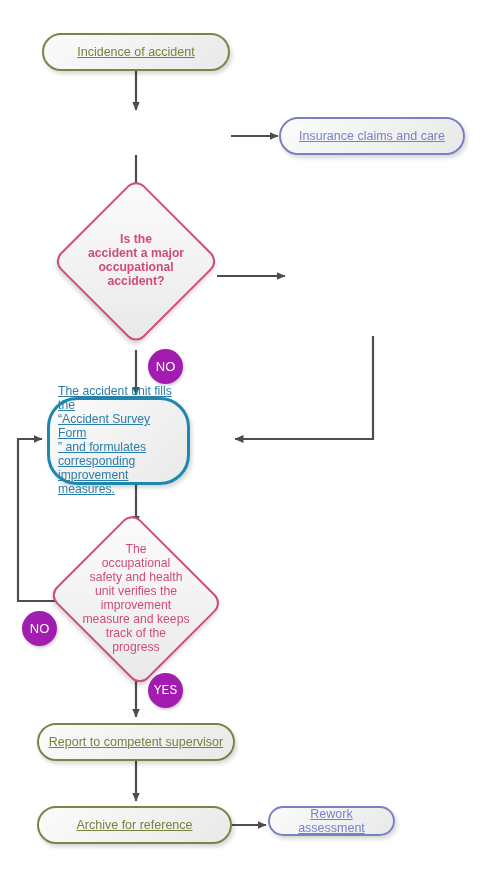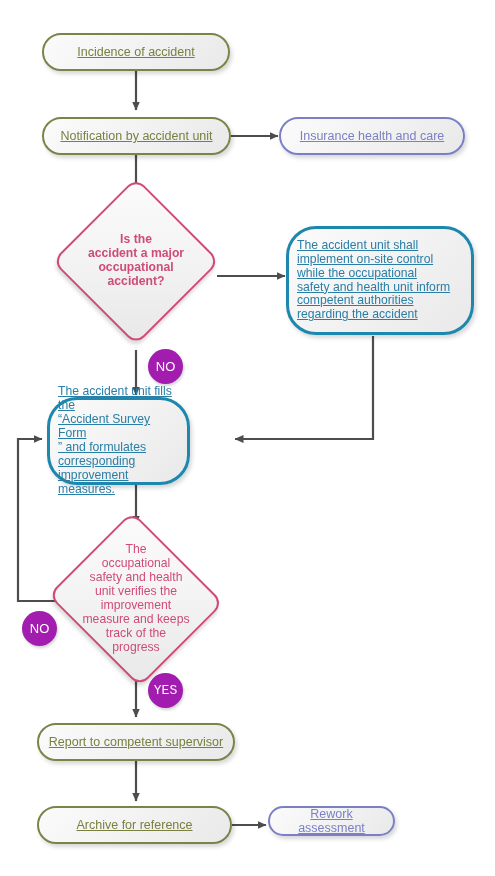--- a/index.html
+++ b/index.html
@@ -161,44 +161,33 @@
 
     <path d="M136,761 L136,801" stroke="#4d4d4d" stroke-width="2.2" fill="none" marker-end="url(#arrowhead)"></path>
 
     <path d="M232,825 L266,825" stroke="#4d4d4d" stroke-width="2.2" fill="none" marker-end="url(#arrowhead)"></path>
   </svg>
 
   <div class="node term term-olive" style="left:42px; top:33px; width:188px; height:38px;">
     <span class="node-label">Incidence of accident</span>
   </div>
 
-  <div class="node term term-olive" style="left:42px; top:117px; width:189px; height:38px;">
-    <span class="node-label">Notification by accident unit</span>
-  </div>
 
   <div class="node term term-violet" style="left:279px; top:117px; width:186px; height:38px;">
-    <span class="node-label">Insurance health and care</span>
+    <span class="node-label">Insurance claims and care</span>
   </div>
 
   <div class="decision" style="left:55px; top:180px; width:162px; height:162px;">
     <span class="dia-shape"></span>
     <span class="node-label">Is the
 accident a major
 occupational
 accident?</span>
   </div>
 
-  <div class="node term term-cyan" style="left:286px; top:226px; width:188px; height:109px;">
-    <span class="node-label">The accident unit shall
-implement on-site control
-while the occupational
-safety and health unit inform
-competent authorities
-regarding the accident</span>
-  </div>
 
   <div class="node term term-cyan" style="left:47px; top:397px; width:143px; height:88px;">
     <span class="node-label">The accident unit fills the
 “Accident Survey Form
 ” and formulates
 corresponding
 improvement measures.</span>
   </div>
 
   <div class="decision thin" style="left:47px; top:518px; width:178px; height:162px;">

